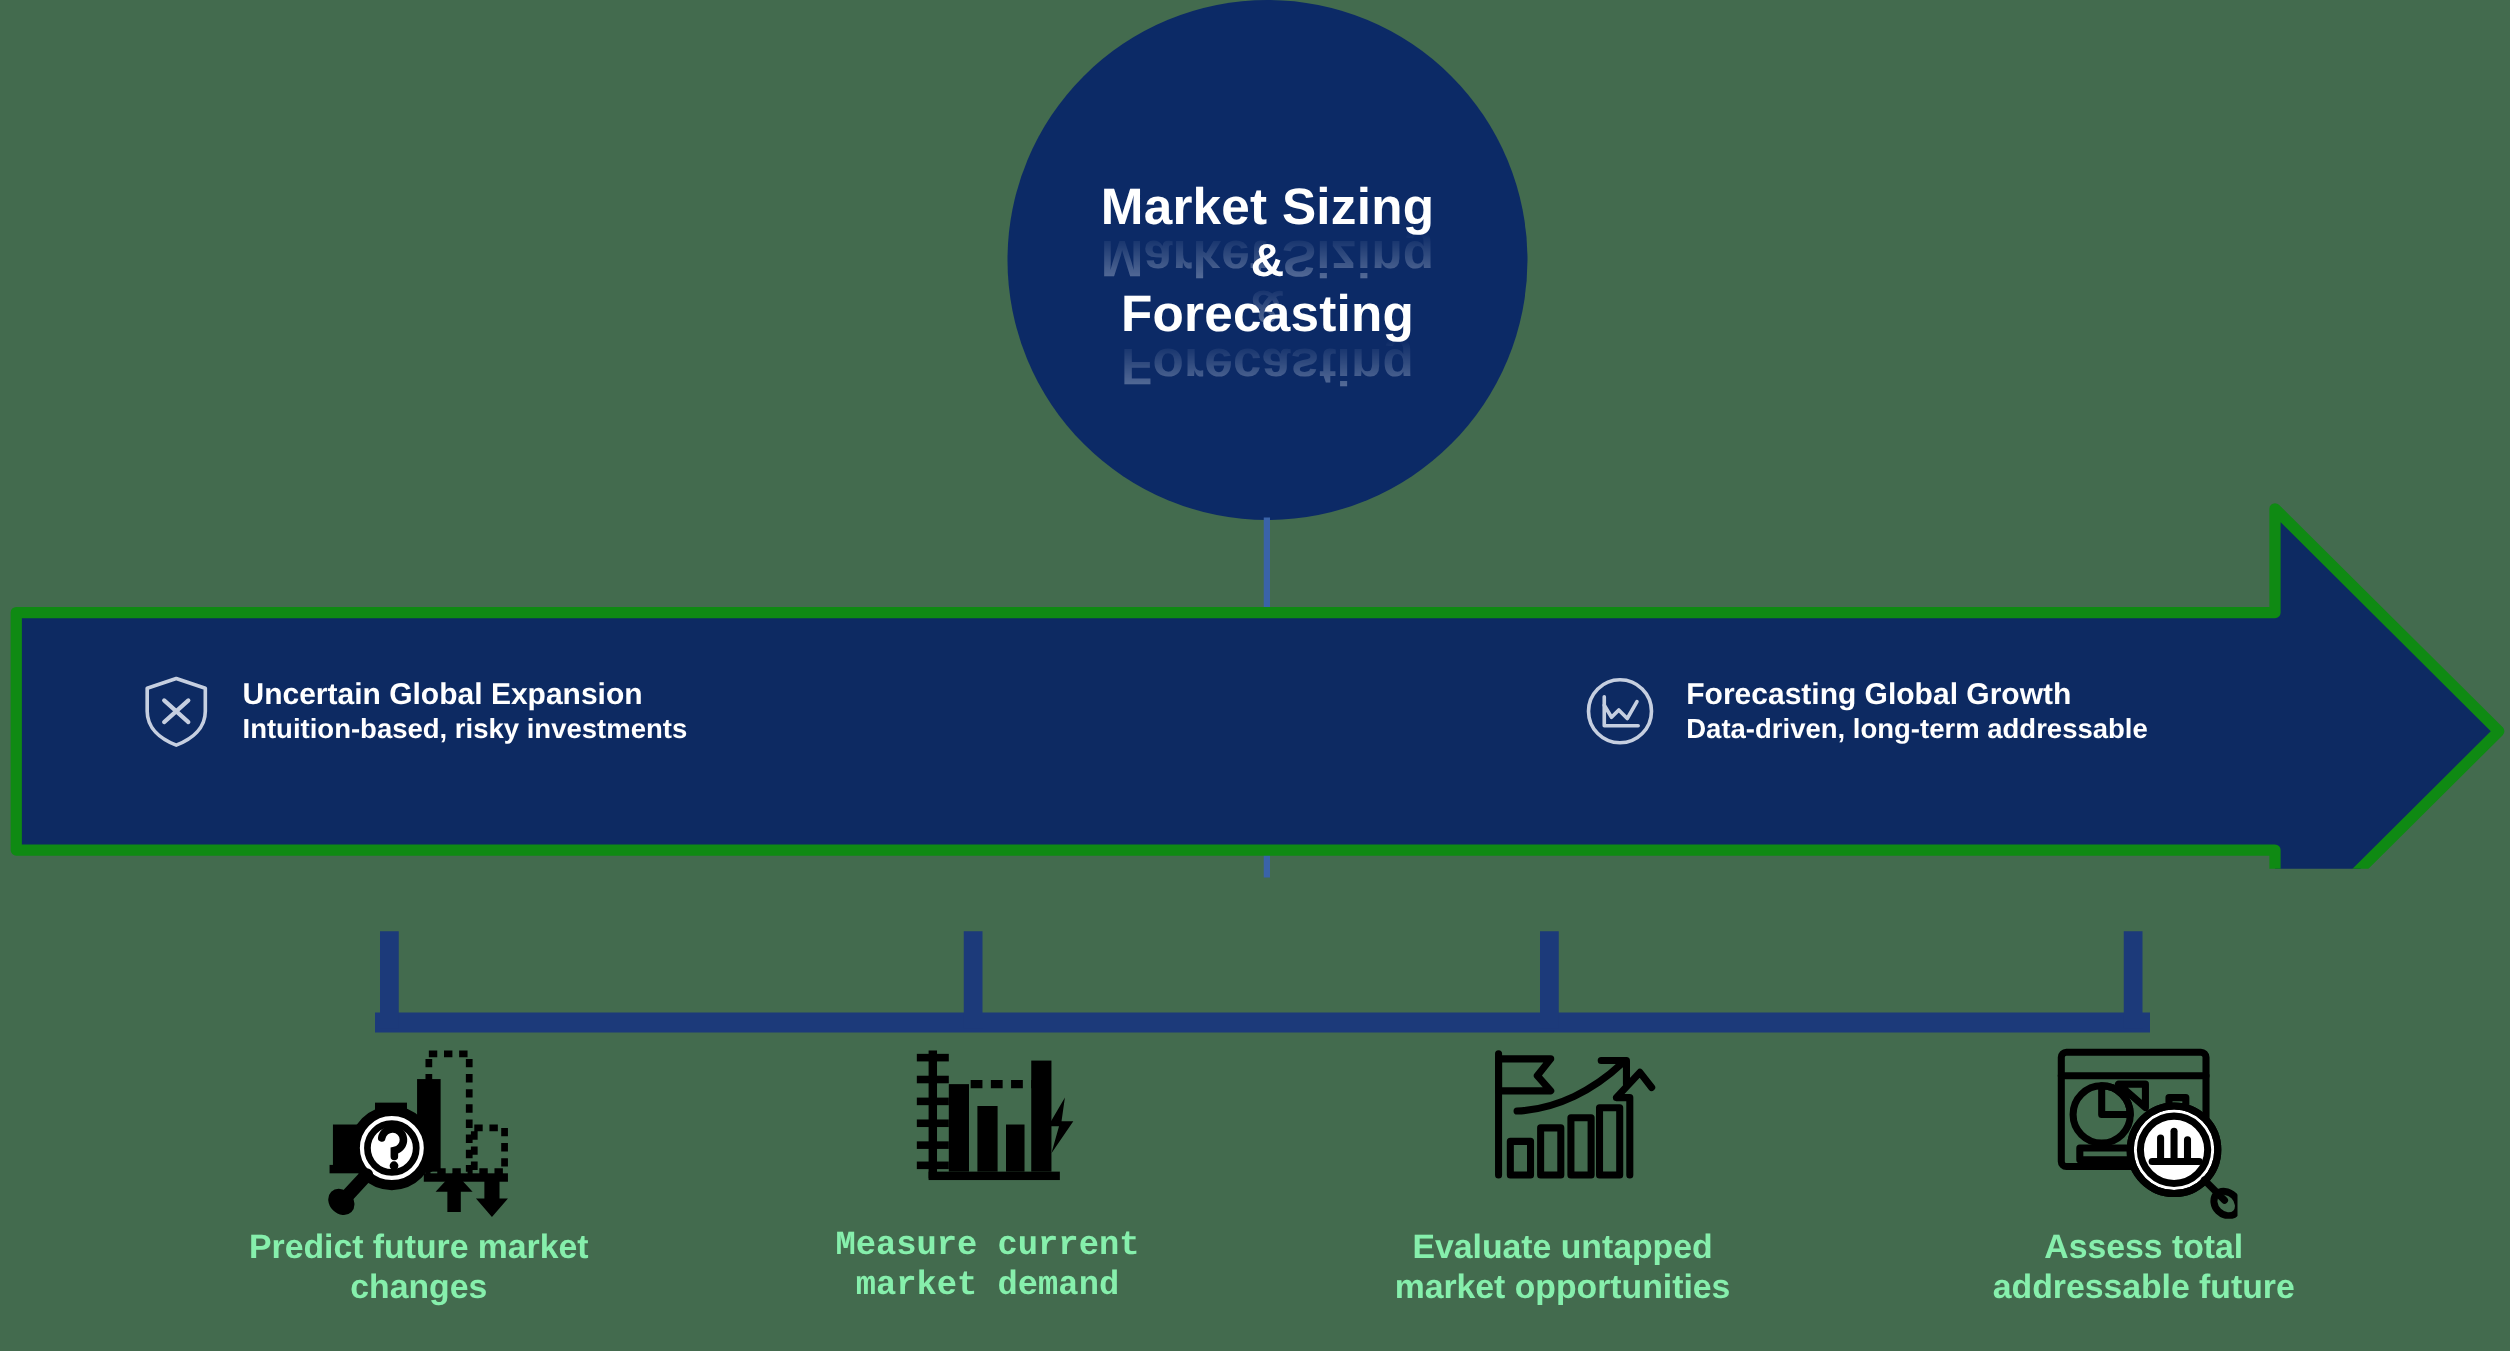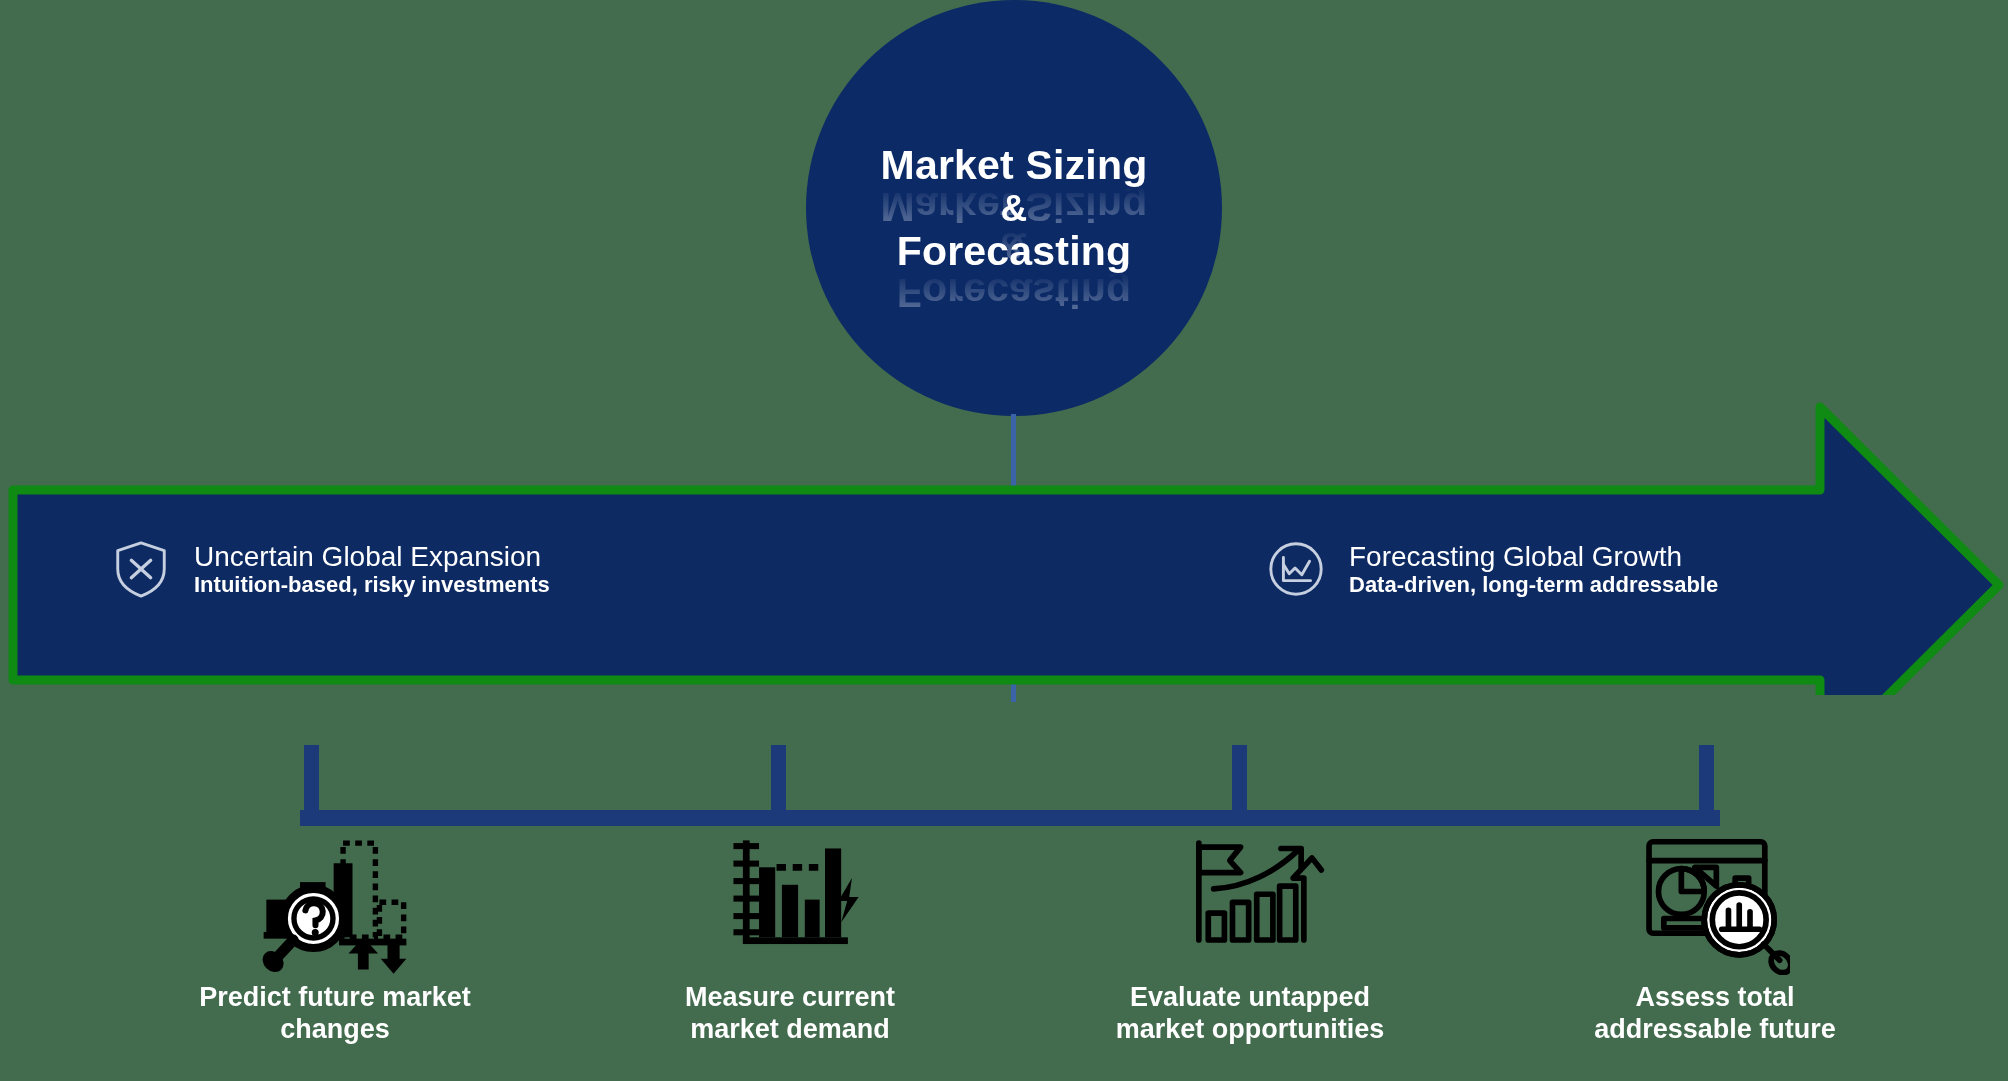--- a/index.html
+++ b/index.html
@@ -42,37 +42,37 @@
 
   
   .arrow-wrap{position:absolute;left:0;top:395px;width:2008px;height:300px;}
   .arrow-svg{display:block;width:2008px;height:300px;}
 
   .band-item{position:absolute;display:flex;align-items:center;gap:22px;}
   .band-left{left:110px;top:538px;}
   .band-right{left:1265px;top:538px;}
   .band-icon{width:62px;height:62px;flex:0 0 62px;}
   .band-text{color:#ffffff;}
-  .band-title{font-size:28px;font-weight:normal;line-height:1.12;white-space:nowrap;}
+  .band-title{font-size:24px;font-weight:bold;line-height:1.12;white-space:nowrap;}
   .band-sub{font-size:22px;font-weight:bold;line-height:1.15;white-space:nowrap;}
 
   
   .bracket{position:absolute;left:300px;top:740px;width:1420px;height:90px;}
 
   
   .steps{position:absolute;left:0;top:835px;width:2008px;height:230px;}
   .step{position:absolute;width:340px;display:flex;flex-direction:column;align-items:center;}
   .step-icon{width:150px;height:140px;}
   .step-label{
     margin-top:6px;
-    color:#ffffff;font-weight:bold;font-size:27px;line-height:1.2;text-align:center;
+    color:#86efac;font-weight:bold;font-size:27px;line-height:1.2;text-align:center;
     white-space:pre-line;
   }
   .s1{left:165px;}
-  .s2{left:620px;}
+  .s2{left:620px;font-family:Liberation Mono, monospace;}
   .s3{left:1080px;}
   .s4{left:1545px;}
 </style>
 </head>
 <body>
 
 <div id="stage">
 
   <div class="circle">
     <div class="circle-text">

